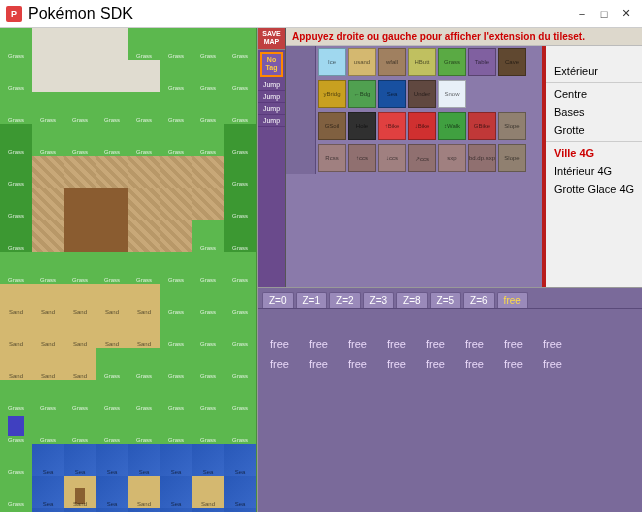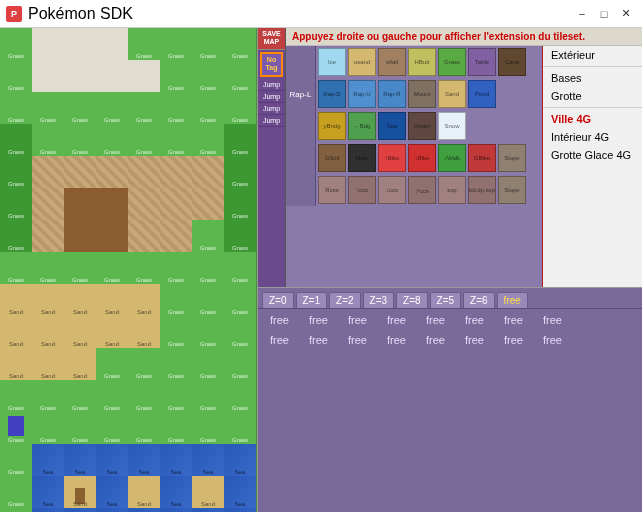--- a/index.html
+++ b/index.html
@@ -239,20 +239,21 @@
     .ts-misc { background: #a08080; }
     .ts-misc2 { background: #907070; }
 
     
     .bottom-area {
       flex: 1;
       display: flex;
       flex-direction: column;
       background: #7a6a9a;
       overflow: hidden;
+      gap: 24px;
     }
 
     .z-levels-bar {
       display: flex;
       align-items: center;
       background: #7a6a9a;
       padding: 4px 4px 0;
       border-bottom: 1px solid #5a4a7a;
     }
 
@@ -300,22 +301,22 @@
       text-align: center;
       cursor: pointer;
       padding: 1px;
     }
 
     
     .side-nav {
       width: 100px;
       min-width: 100px;
       background: #f0f0f0;
-      border-left: 1px solid #b91c1c;
-      padding: 0 0;
+      border-left: 4px solid #b91c1c;
+      padding: 16px 0;
       overflow-y: auto;
     }
 
     .nav-item {
       padding: 3px 8px;
       font-size: 11px;
       color: #000;
       cursor: pointer;
       white-space: nowrap;
     }
@@ -818,43 +819,20 @@
                   </div>
                   <div class="ts-tile ts-table">
                     <span style="font-size:6px;color:rgba(0,0,0,0.6);text-align:center;">Table</span>
                   </div>
                   <div class="ts-tile ts-cave">
                     <span style="font-size:6px;color:rgba(0,0,0,0.6);text-align:center;">Cave</span>
                   </div>
                 </div>
               </div>
               <div class="tileset-row">
-                <div class="tileset-row-label">Rap-L</div>
-                <div class="tileset-tiles">
-                  <div class="ts-tile ts-rapd">
-                    <span style="font-size:6px;color:rgba(0,0,0,0.6);text-align:center;">Rap-D</span>
-                  </div>
-                  <div class="ts-tile ts-rapu">
-                    <span style="font-size:6px;color:rgba(0,0,0,0.6);text-align:center;">Rap-U</span>
-                  </div>
-                  <div class="ts-tile ts-rapr">
-                    <span style="font-size:6px;color:rgba(0,0,0,0.6);text-align:center;">Rap-R</span>
-                  </div>
-                  <div class="ts-tile ts-mount">
-                    <span style="font-size:6px;color:rgba(0,0,0,0.6);text-align:center;">Mount</span>
-                  </div>
-                  <div class="ts-tile ts-sand2">
-                    <span style="font-size:6px;color:rgba(0,0,0,0.6);text-align:center;">Sand</span>
-                  </div>
-                  <div class="ts-tile ts-pond">
-                    <span style="font-size:6px;color:rgba(0,0,0,0.6);text-align:center;">Pond</span>
-                  </div>
-                </div>
-              </div>
-              <div class="tileset-row">
                 <div class="tileset-row-label"></div>
                 <div class="tileset-tiles">
                   <div class="ts-tile ts-ybridg">
                     <span style="font-size:6px;color:rgba(0,0,0,0.6);text-align:center;">yBridg</span>
                   </div>
                   <div class="ts-tile ts-bkg">
                     <span style="font-size:6px;color:rgba(0,0,0,0.6);text-align:center;">←Bdg</span>
                   </div>
                   <div class="ts-tile ts-sea">
                     <span style="font-size:6px;color:rgba(0,0,0,0.6);text-align:center;">Sea</span>
@@ -917,20 +895,21 @@
                   <div class="ts-tile ts-slope">
                     <span style="font-size:6px;color:rgba(0,0,0,0.6);text-align:center;">Slope</span>
                   </div>
                 </div>
               </div>
             </div>
 
           <div class="side-nav" id="side-nav">
               <div class="nav-item ">Extérieur</div>
               <div class="nav-divider"></div>
+              <div class="nav-item ">Centre</div>
               <div class="nav-item ">Bases</div>
               <div class="nav-item ">Grotte</div>
               <div class="nav-divider"></div>
               <div class="nav-item active-nav">Ville 4G</div>
               <div class="nav-item ">Intérieur 4G</div>
               <div class="nav-item ">Grotte Glace 4G</div>
             </div>
         </div>
       </div>
     </div>

